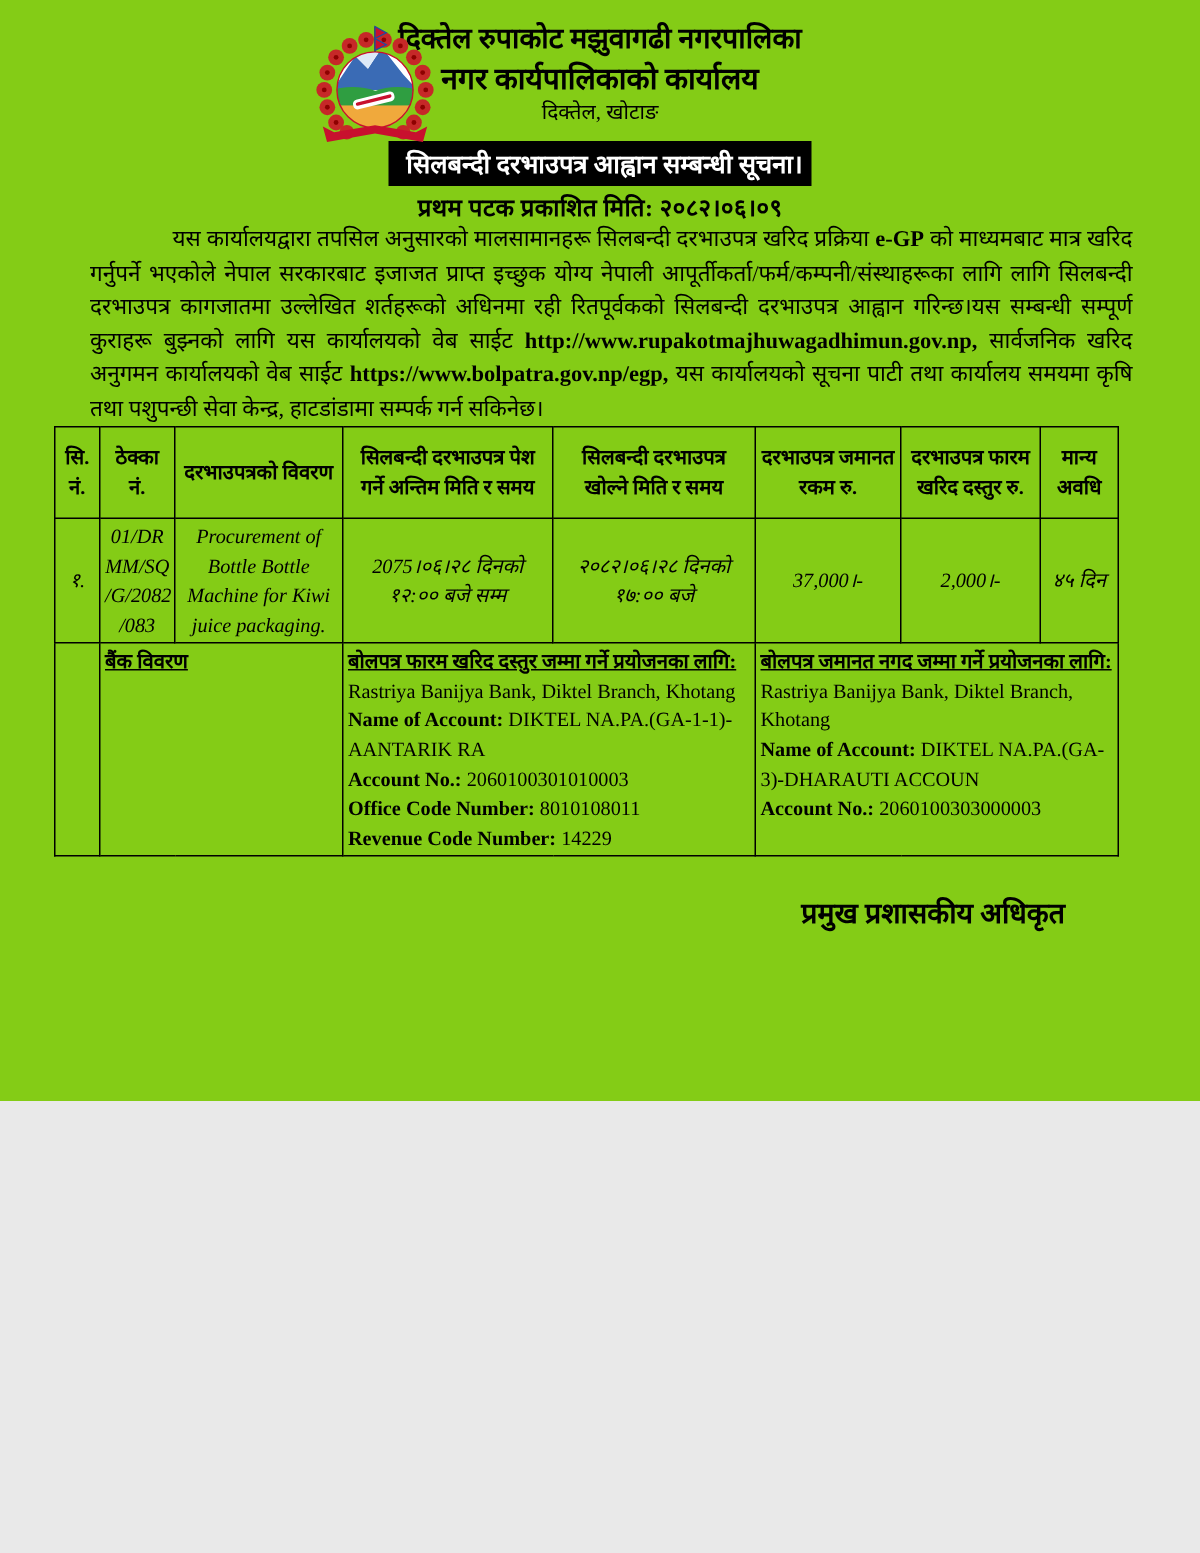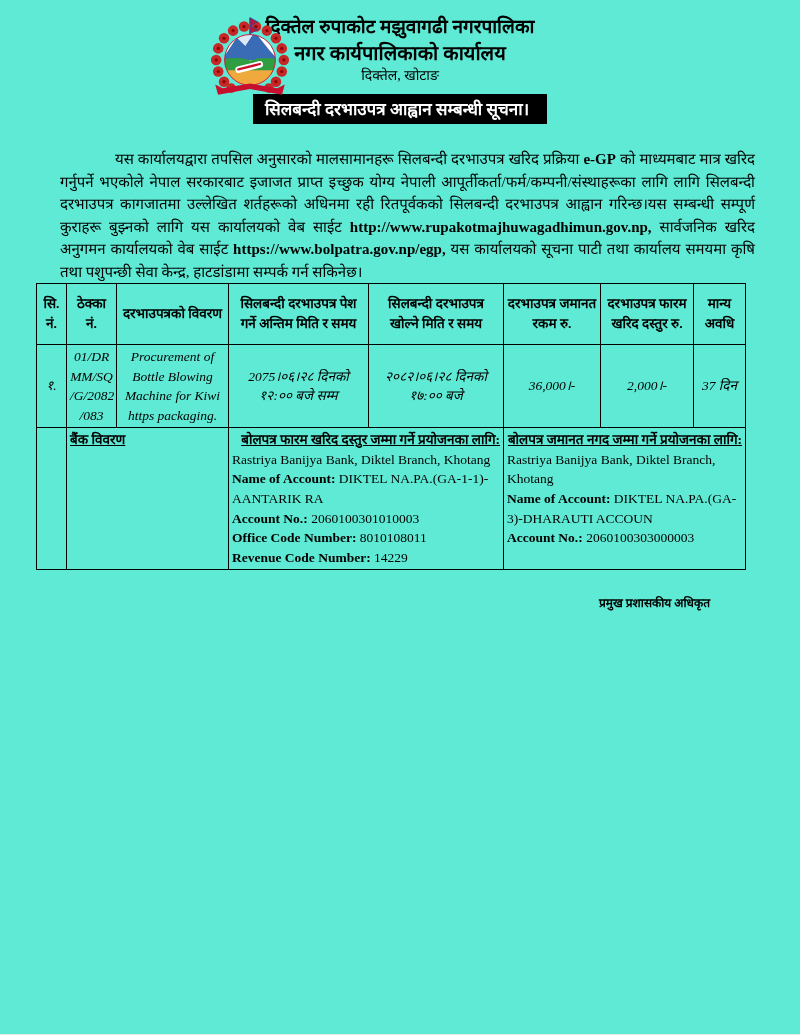--- a/index.html
+++ b/index.html
@@ -1,40 +1,40 @@
 <!DOCTYPE html>
 <html><head>
 <meta charset="utf-8">
 <style>
   * { margin:0; padding:0; box-sizing:border-box; }
   html,body { background:#e9e9e9; }
   .page {
     position:relative;
-    width:800px; height:1034px;
+    width:800px; height:734px;
     margin:0 auto;
-    background:#5eead4;
+    background:#84cc16;
     font-family:"Liberation Serif","DejaVu Serif",serif;
     color:#000;
     overflow:hidden;
   }
   
   .header-block { position:relative; padding-top:14px; text-align:center; }
   .emblem { position:absolute; left:203px; top:16px; width:94px; height:86px; }
   .org1 { font-size:19px; font-weight:bold; line-height:26px; }
   .org2 { font-size:20px; font-weight:bold; line-height:26px;text-align:center; }
   .org3 { font-size:14px; line-height:20px; }
   .title-box-wrap { margin-top:8px; }
   .title-box {
     display:inline-block; background:#000; color:#fff;
-    font-size:17px; font-weight:bold; padding:3px 18px 4px 12px;
+    font-size:17px; font-weight:bold; padding:3px 6px 4px 12px;
   }
   .pub-line { margin-top:3px; font-size:16px; font-weight:bold; letter-spacing:.3px; }
   
   .intro {
-    margin:24px 45px 0 60px;
+    margin:0 45px 0 60px;
     font-size:15px; line-height:22.5px;
     text-align:justify; text-indent:55px;
   }
   .intro .b { font-weight:bold; }
   .section-heading {
     margin:5px 0 5px 60px;
     font-size:15px; font-weight:bold; text-decoration:underline;
   }
   
   table.tender {
@@ -46,28 +46,28 @@
     font-size:13.5px; line-height:1.45;
     text-align:center; vertical-align:middle;
     padding:2px 3px; overflow:hidden;
   }
   table.tender th { font-weight:bold; height:61px; }
   tr.data-row td { height:62px;font-style:italic; }
   td.desc-cell { text-align:left; padding-left:5px; font-size:13px; line-height:1.3; vertical-align:middle; }
   td.contract-cell { font-size:13px; line-height:1.3; }
   tr.bank-row td { height:123px; vertical-align:top; text-align:left; }
   td.bank-label-cell { text-align:right; padding:4px 7px 0 0; }
-  .u { text-decoration:underline; font-weight:bold;text-align:right; }
+  .u { text-decoration:underline; font-weight:bold; }
   .bank-cell { padding:3px 6px 0 6px; font-size:13.5px; line-height:1.4; }
   .bank-cell .line { display:block; }
   .bank-cell .lbl { font-weight:bold; }
   
   .signature {
     margin:24px 90px 0 0; text-align:right;
-    font-size:12px; font-weight:bold;
+    font-size:19px; font-weight:bold;
   }
 </style>
 </head>
 <body>
 
 <div class="page">
 
   <div class="header-block">
     <div class="emblem">
       <svg viewBox="0 0 100 90" width="94" height="86" aria-hidden="true">
@@ -127,20 +127,21 @@
 
         <path d="M13,72 L21,76 L50,71 L79,76 L87,72 L84,83 L50,77 L16,83 Z" fill="#C8102E"></path>
       </svg>
     </div>
     <div class="org1">दिक्तेल रुपाकोट मझुवागढी नगरपालिका</div>
     <div class="org2">नगर कार्यपालिकाको कार्यालय</div>
     <div class="org3">दिक्तेल, खोटाङ</div>
     <div class="title-box-wrap">
       <span class="title-box">सिलबन्दी दरभाउपत्र आह्वान सम्बन्धी सूचना।</span>
     </div>
+    <div class="pub-line">प्रथम पटक प्रकाशित मिति: २०८२।०६।०९</div>
   </div>
 
   <p class="intro"><span>यस कार्यालयद्वारा तपसिल अनुसारको मालसामानहरू सिलबन्दी दरभाउपत्र खरिद प्रक्रिया </span><span class="b">e-GP</span><span> को माध्यमबाट मात्र खरिद गर्नुपर्ने भएकोले नेपाल सरकारबाट इजाजत प्राप्त इच्छुक योग्य नेपाली आपूर्तीकर्ता/फर्म/कम्पनी/संस्थाहरूका लागि लागि सिलबन्दी दरभाउपत्र कागजातमा उल्लेखित शर्तहरूको अधिनमा रही रितपूर्वकको सिलबन्दी दरभाउपत्र आह्वान गरिन्छ।यस सम्बन्धी सम्पूर्ण कुराहरू बुझ्नको लागि यस कार्यालयको वेब साईट </span><span class="b">http://www.rupakotmajhuwagadhimun.gov.np,</span><span> सार्वजनिक खरिद अनुगमन कार्यालयको वेब साईट </span><span class="b">https://www.bolpatra.gov.np/egp,</span><span> यस कार्यालयको सूचना पाटी तथा कार्यालय समयमा कृषि तथा पशुपन्छी सेवा केन्द्र, हाटडांडामा सम्पर्क गर्न सकिनेछ।</span></p>
 
 
   <table class="tender">
     <colgroup>
       <col style="width:30px">
         <col style="width:50px">
         <col style="width:112px">
@@ -157,26 +158,26 @@
       <th>दरभाउपत्रको विवरण</th>
       <th>सिलबन्दी दरभाउपत्र पेश गर्ने अन्तिम मिति र समय</th>
       <th>सिलबन्दी दरभाउपत्र खोल्ने मिति र समय</th>
       <th>दरभाउपत्र जमानत रकम रु.</th>
       <th>दरभाउपत्र फारम खरिद दस्तुर रु.</th>
       <th>मान्य अवधि</th>
     </tr>
     <tr class="data-row">
       <td>१.</td>
       <td class="contract-cell">01/DR MM/SQ /G/2082 /083</td>
-      <td class="desc-cell">Procurement of Bottle Blowing Machine for Kiwi https packaging.</td>
+      <td class="desc-cell">Procurement of Bottle Bottle Machine for Kiwi juice packaging.</td>
       <td>2075।०६।२८ दिनको १२:०० बजे सम्म</td>
       <td>२०८२।०६।२८ दिनको १७:०० बजे</td>
-      <td>36,000।-</td>
+      <td>37,000।-</td>
       <td>2,000।-</td>
-      <td>37 दिन</td>
+      <td>४५ दिन</td>
     </tr>
     <tr class="bank-row">
       <td></td>
       <td colspan="2" class="bank-label-cell">
         <span class="u">बैंक विवरण</span>
       </td>
       <td colspan="2" class="bank-cell">
         <span class="line u">बोलपत्र फारम खरिद दस्तुर जम्मा गर्ने प्रयोजनका लागि:</span>
         <span class="line">Rastriya Banijya Bank, Diktel Branch, Khotang</span>
         <span class="line"><span class="lbl">Name of Account:</span><span> DIKTEL NA.PA.(GA-1-1)-AANTARIK RA</span></span>

